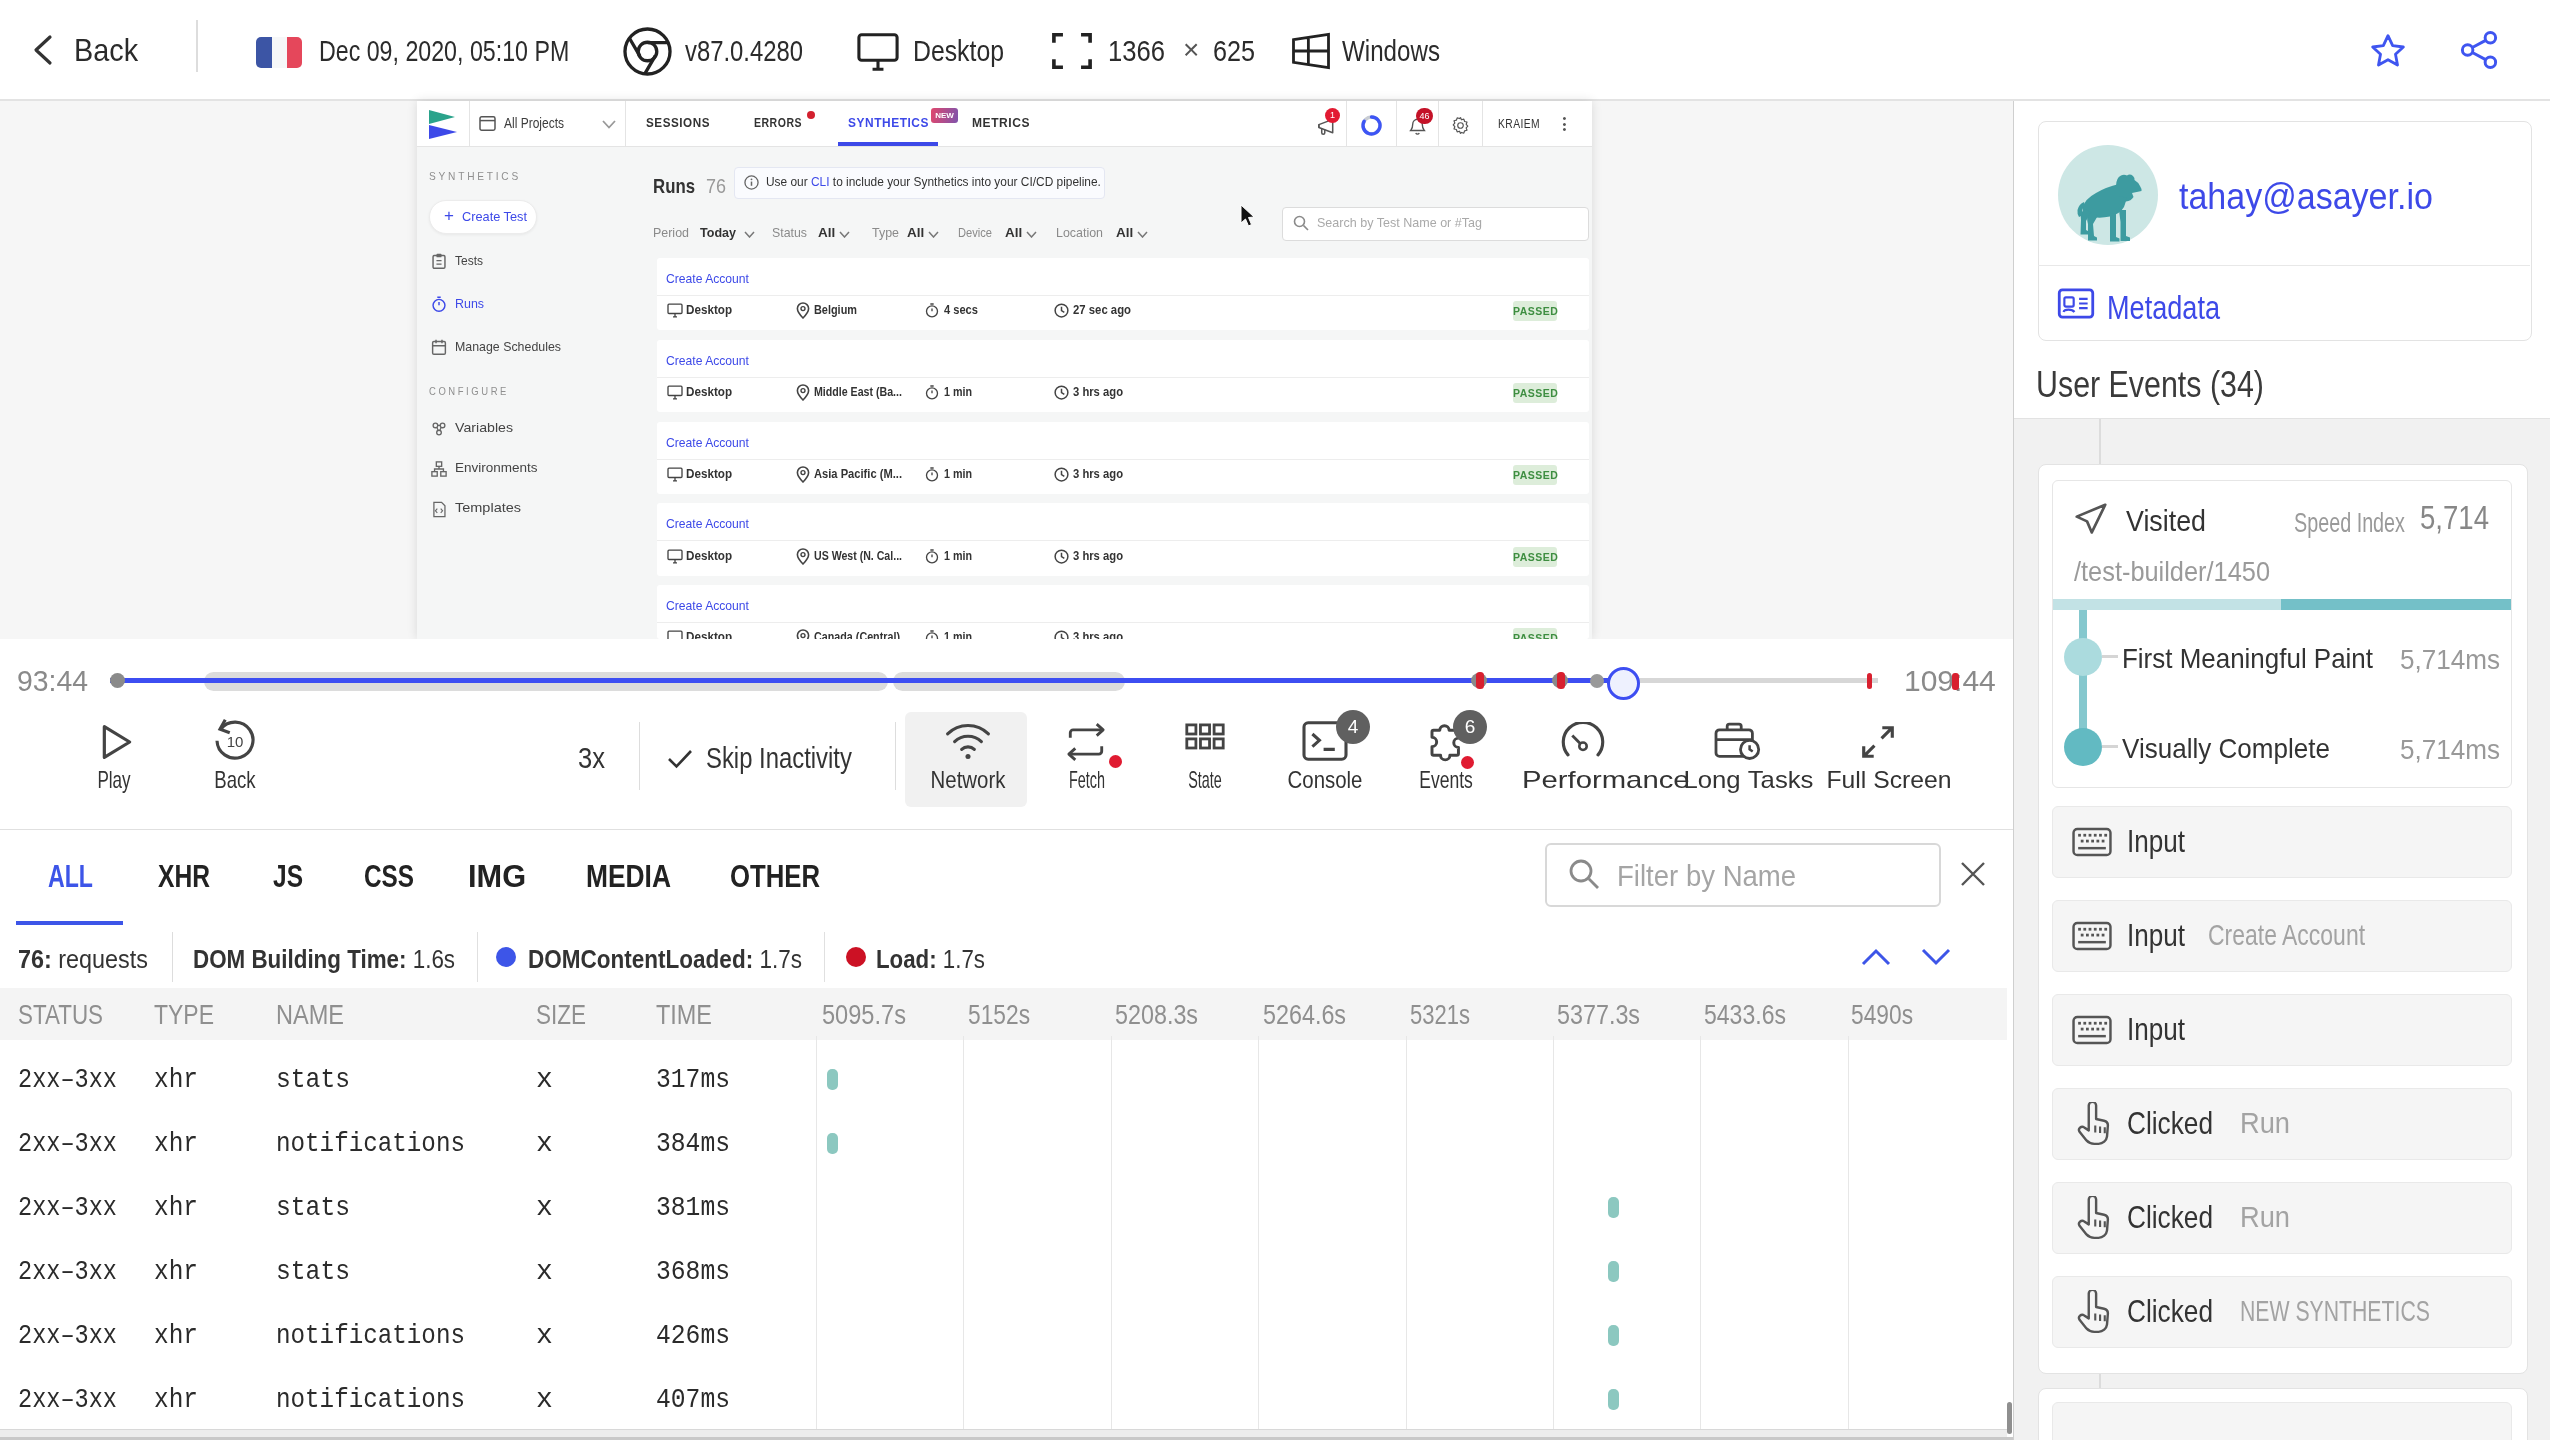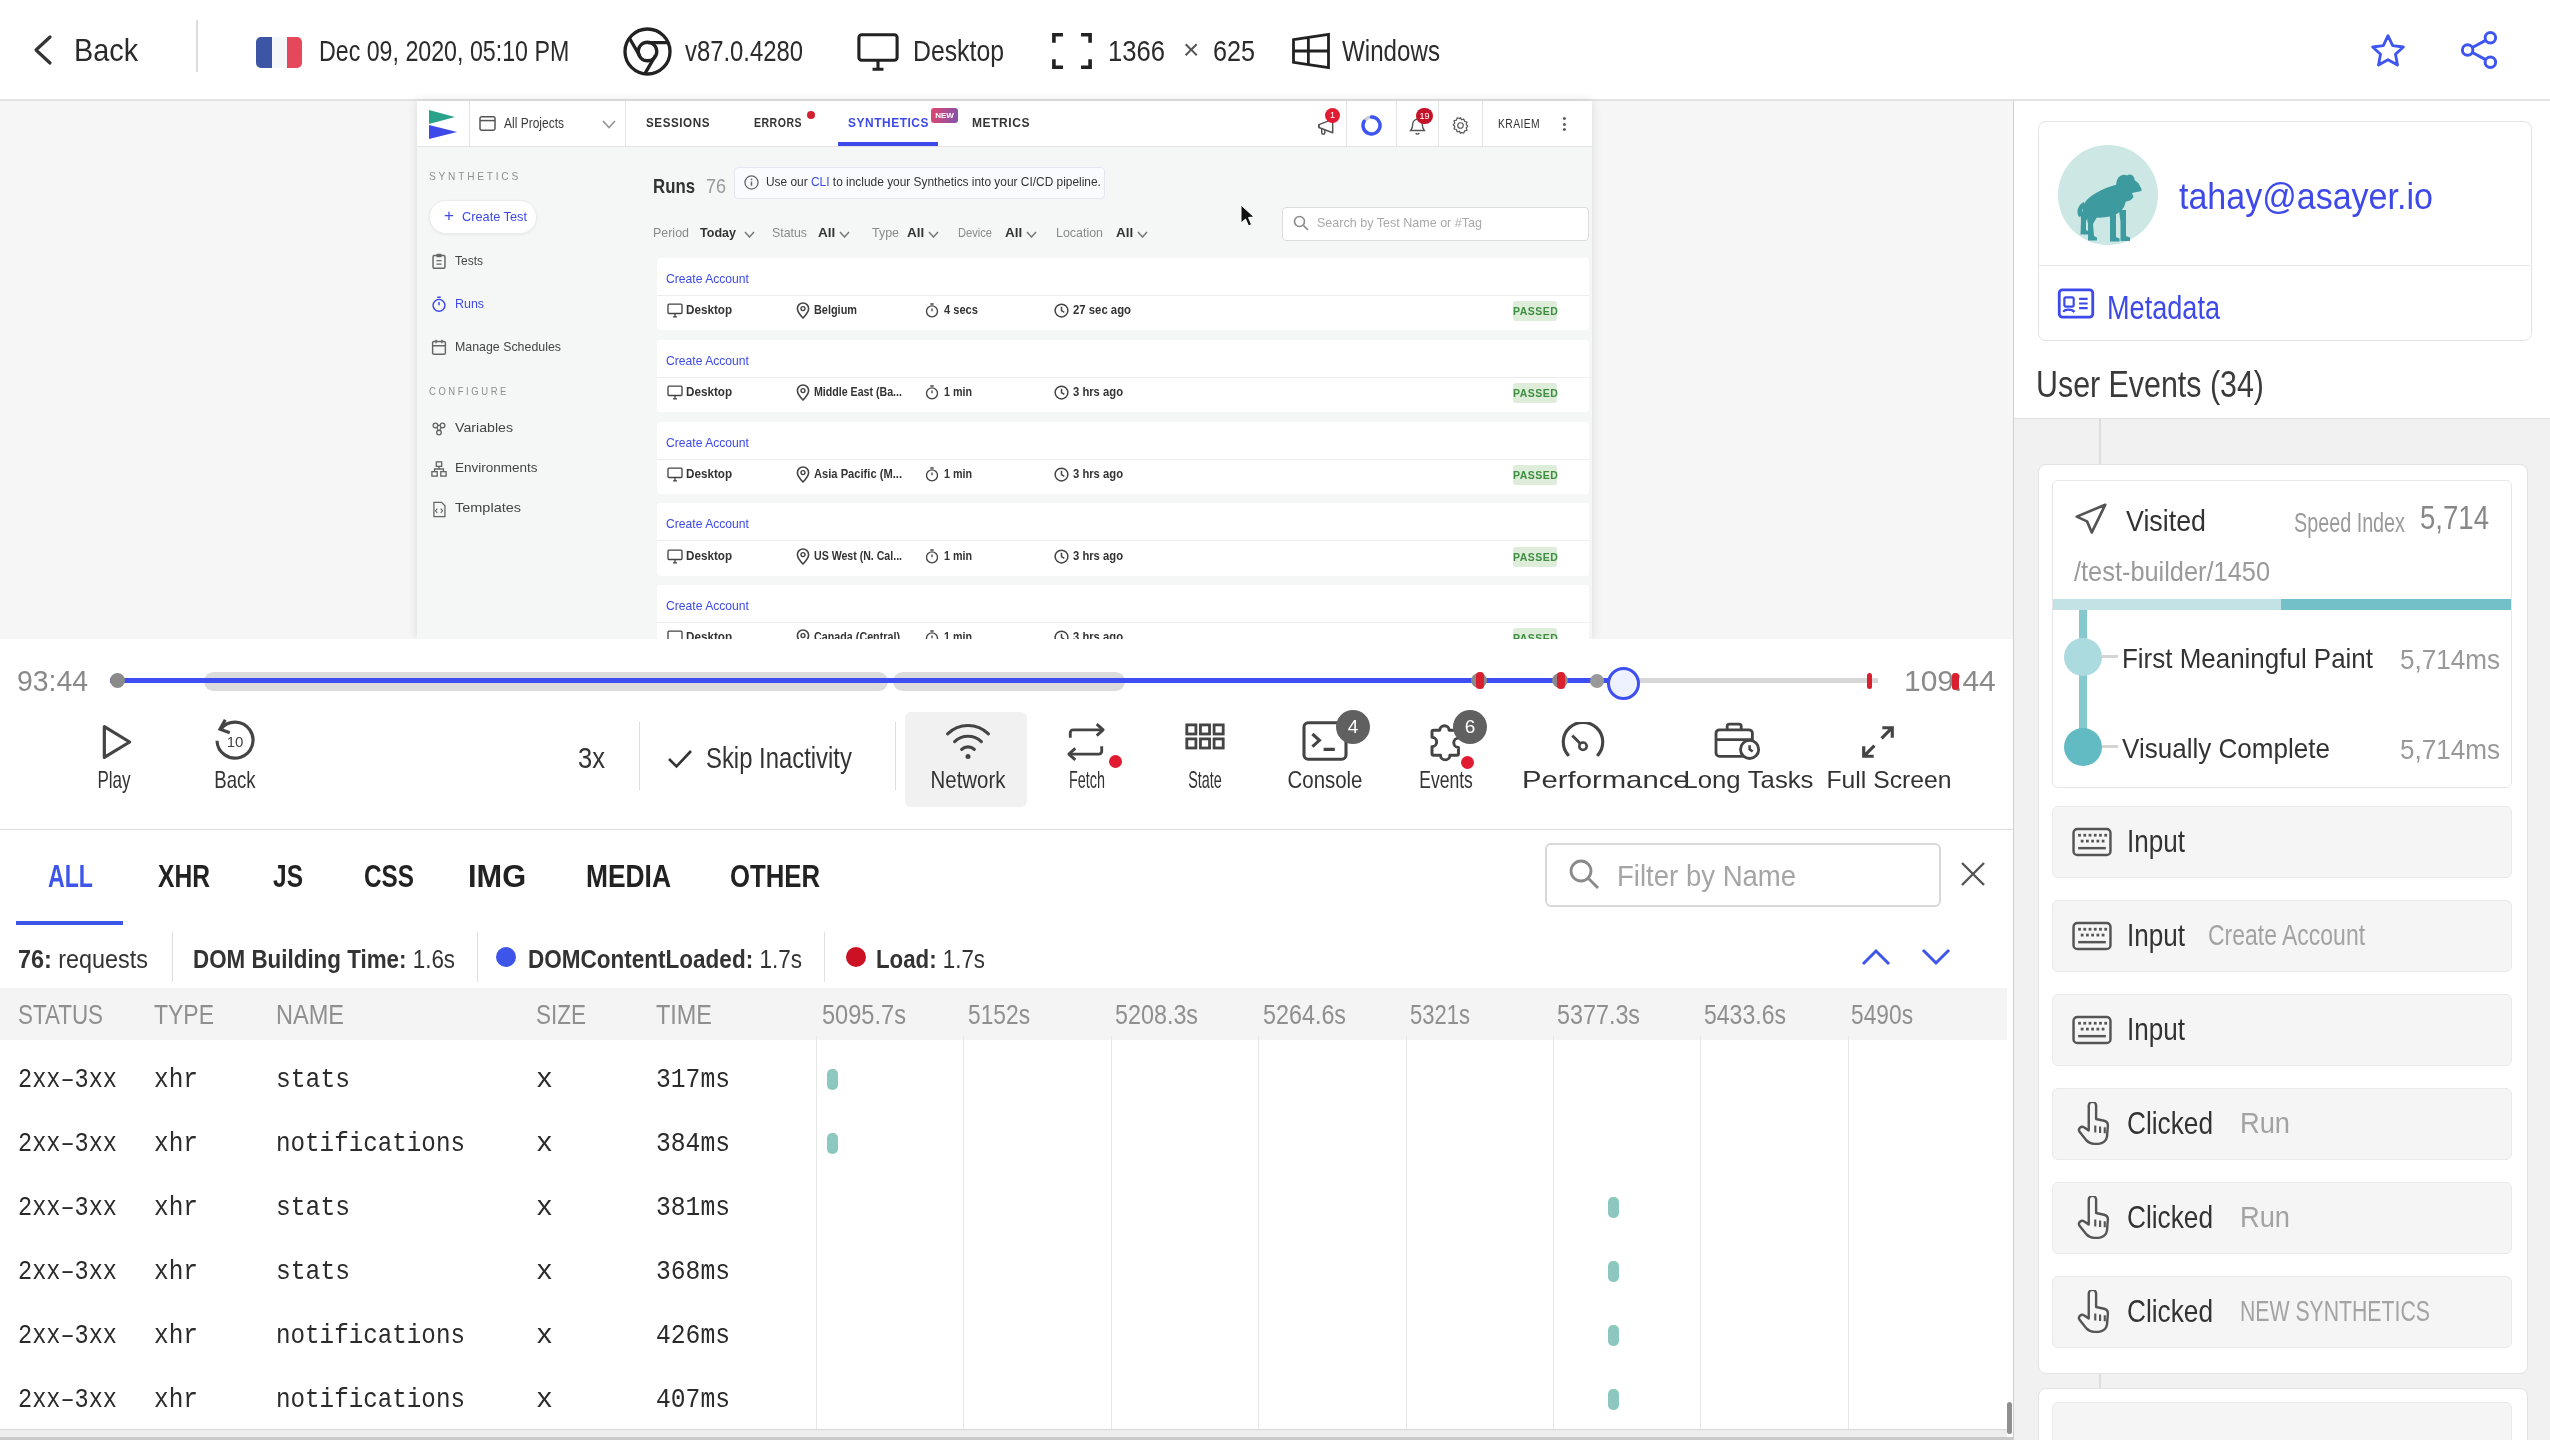--- a/index.html
+++ b/index.html
@@ -89,21 +89,21 @@
         <path d="M3 7.5 v3 M6 11.5 V16 a1.6 1.6 0 0 0 3.2 0 V12.7" fill="none" stroke="#555" stroke-width="1.6"></path>
       </svg>
     <div class="ab" style="left:908px;top:7px;width:15px;height:15px;border-radius:50%;background:#e21a32;color:#fff;font-size:9px;text-align:center;line-height:15px;">1</div>
     <svg class="ab" style="left:943px;top:13px;" width="23" height="23" viewBox="0 0 23 23">
         <circle cx="11.5" cy="11.5" r="8.5" fill="none" stroke="#c9cdd4" stroke-width="3.4"></circle>
         <path d="M 11.5 3 A 8.5 8.5 0 1 1 4.2 7.2" fill="none" stroke="#3d55f5" stroke-width="3.4" stroke-linecap="round"></path>
       </svg>
     <svg class="ab" style="left:991px;top:16px;" width="19" height="20" viewBox="0 0 22 23">
         <path d="M11 2.5 a5.5 5.5 0 0 1 5.5 5.5 c0 5 1.8 6.5 2.5 7.5 H3 c.7-1 2.5-2.5 2.5-7.5 A5.5 5.5 0 0 1 11 2.5 Z M9 18.5 a2.2 2.2 0 0 0 4 0" fill="none" stroke="#555" stroke-width="1.6"></path>
       </svg>
-    <div class="ab" style="left:999px;top:7px;width:17px;height:16px;border-radius:8px;background:#c41228;color:#fff;font-size:9px;text-align:center;line-height:16px;">19</div>
+    <div class="ab" style="left:999px;top:7px;width:17px;height:16px;border-radius:8px;background:#c41228;color:#fff;font-size:9px;text-align:center;line-height:16px;">46</div>
     <svg class="ab" style="left:1034px;top:15px;" width="19" height="19" viewBox="0 0 24 24">
         <path d="M12 8.5 a3.5 3.5 0 1 0 0 7 a3.5 3.5 0 0 0 0-7 Z M12 2 l1.2 2.8 3-.8 1 2.9 3 .7 -1 2.9 2 2.3 -2 2.3 1 2.9 -3 .7 -1 2.9 -3-.8 L12 22 l-1.2-2.8 -3 .8 -1-2.9 -3-.7 1-2.9 -2-2.3 2-2.3 -1-2.9 3-.7 1-2.9 3 .8 Z" fill="none" stroke="#555" stroke-width="1.5" stroke-linejoin="round"></path>
       </svg>
     <div class="ab" style="left:1081px;top:16px;font-size:12px;letter-spacing:.5px;color:#333;white-space:nowrap;transform-origin:0 50%;transform:scaleX(0.857);">KRAIEM</div>
     <div class="ab" style="left:1145px;top:15px;color:#555;font-size:11px;line-height:5.5px;text-align:center;width:5px;">•<br>•<br>•</div>
 
     <div class="ab" style="left:12px;top:69px;font-size:11px;letter-spacing:3px;color:#8f8f8f;white-space:nowrap;transform-origin:0 50%;transform:scaleX(0.923);">SYNTHETICS</div>
     <div class="ab" style="left:12px;top:99px;width:106px;height:32px;border-radius:17px;background:#fff;border:1px solid #ececec;box-shadow:0 1px 3px rgba(0,0,0,.06);"></div>
     <div class="ab" style="left:27px;top:105px;font-size:17px;color:#3d49e8;">+</div>
     <div class="ab" style="left:45px;top:108px;font-size:13.5px;color:#3d49e8;white-space:nowrap;transform-origin:0 50%;transform:scaleX(0.945);">Create Test</div>

